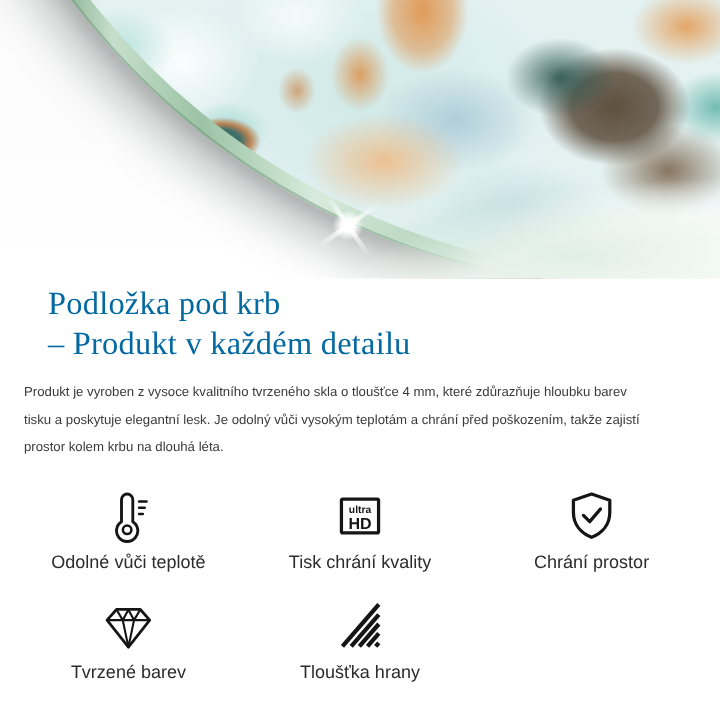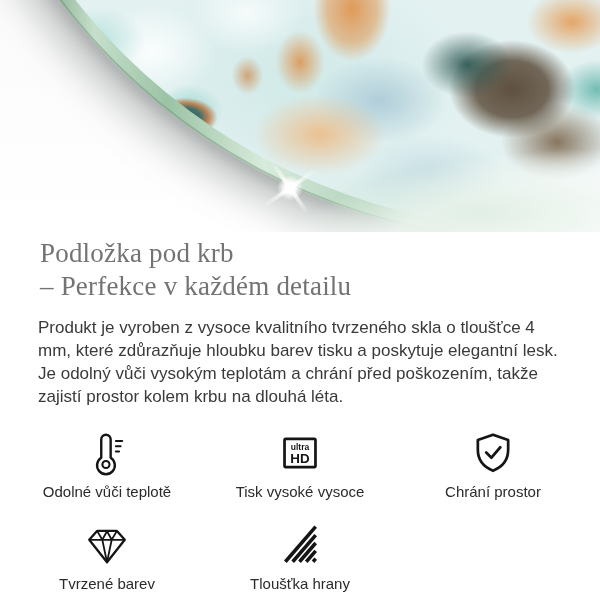--- a/index.html
+++ b/index.html
@@ -75,27 +75,27 @@
     background:linear-gradient(180deg, rgba(255,255,255,0) 0%, #ffffff 48% 52%, rgba(255,255,255,0) 100%);
   }
   .sparkle-core{
     position:absolute;left:11px;top:11px;width:26px;height:26px;border-radius:50%;
     background:radial-gradient(circle, #ffffff 0 28%, rgba(255,255,255,0.55) 48%, rgba(255,255,255,0) 70%);
   }
   
   .title{
     margin:5px 40px 0;
     font-family:"Liberation Serif", serif;
-    font-weight:400;font-size:27px;line-height:33px;color:#737373;
+    font-weight:400;font-size:27px;line-height:33px;color:#0369a1;
     letter-spacing:0.2px;
   }
   .title span{display:block;}
   .description{
-    margin:13px 38px 0;width:522px;
-    font-size:17px;line-height:23px;color:#3a3a3a;
+    margin:13px 20px 0;width:522px;
+    font-size:11px;line-height:23px;color:#3a3a3a;
   }
   
   .features{
     margin-top:20px;padding:0 12px;
     display:grid;grid-template-columns:190px 196px 190px;row-gap:20px;
     justify-items:center;
   }
   .feature{
     display:flex;flex-direction:column;align-items:center;
   }
@@ -115,21 +115,21 @@
   <div class="glass-edge"></div>
   <div class="glass-face"></div>
   <div class="hero-fade"></div>
   <div class="sparkle">
     <span class="sparkle-core"></span>
   </div>
 </div>
 
 <h1 class="title">
   <span>Podložka pod krb</span>
-  <span>– Perfekce v každém detailu</span>
+  <span>– Produkt v každém detailu</span>
 </h1>
 
 <p class="description">Produkt je vyroben z vysoce kvalitního tvrzeného skla o tloušťce 4 mm, které zdůrazňuje hloubku barev tisku a poskytuje elegantní lesk. Je odolný vůči vysokým teplotám a chrání před poškozením, takže zajistí prostor kolem krbu na dlouhá léta.</p>
 
 <div class="features">
 
   <div class="feature">
     <div class="icon-wrap">
       <svg width="46" height="46" viewBox="0 0 44 44">
         <path class="stroke" stroke-width="2.3" stroke-linejoin="round" d="M25.5 26.6 V9 a4.5 4.5 0 0 0 -9 0 v17.6 a8.5 8.5 0 1 0 9 0 Z"></path>
@@ -141,21 +141,21 @@
   </div>
 
   <div class="feature">
     <div class="icon-wrap">
       <svg width="46" height="46" viewBox="0 0 44 44">
         <rect class="stroke" stroke-width="2.6" x="7.2" y="8.5" width="29.6" height="27" rx="1.2"></rect>
         <text x="22" y="19.5" text-anchor="middle" font-size="8.2" font-weight="700" font-family="Liberation Sans, sans-serif" fill="#151515">ultra</text>
         <text x="22" y="32" text-anchor="middle" font-size="12.8" font-weight="700" font-family="Liberation Sans, sans-serif" fill="#151515">HD</text>
       </svg>
     </div>
-    <div class="label">Tisk vysoké vysoce</div>
+    <div class="label">Tisk chrání kvality</div>
   </div>
 
   <div class="feature">
     <div class="icon-wrap">
       <svg width="46" height="46" viewBox="0 0 44 44">
         <path class="stroke" stroke-width="2.6" stroke-linejoin="round" d="M22 4.5 L36.5 9.5 V19 c0 9.8 -6 16.6 -14.5 20 C13.5 35.6 7.5 28.8 7.5 19 V9.5 Z"></path>
         <path class="stroke" stroke-width="2.6" stroke-linecap="round" stroke-linejoin="round" d="M15.5 21.5 l5 5 L29 16.5"></path>
       </svg>
     </div>
     <div class="label">Chrání prostor</div>

